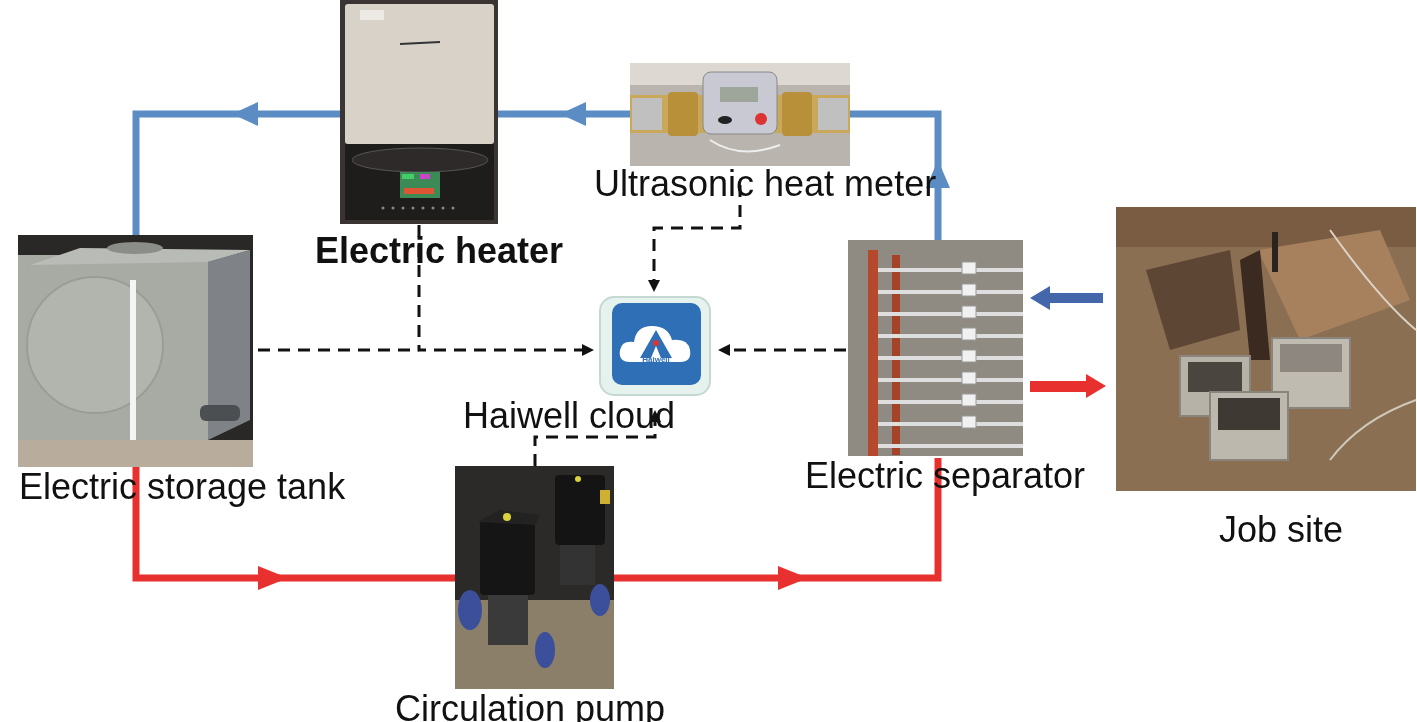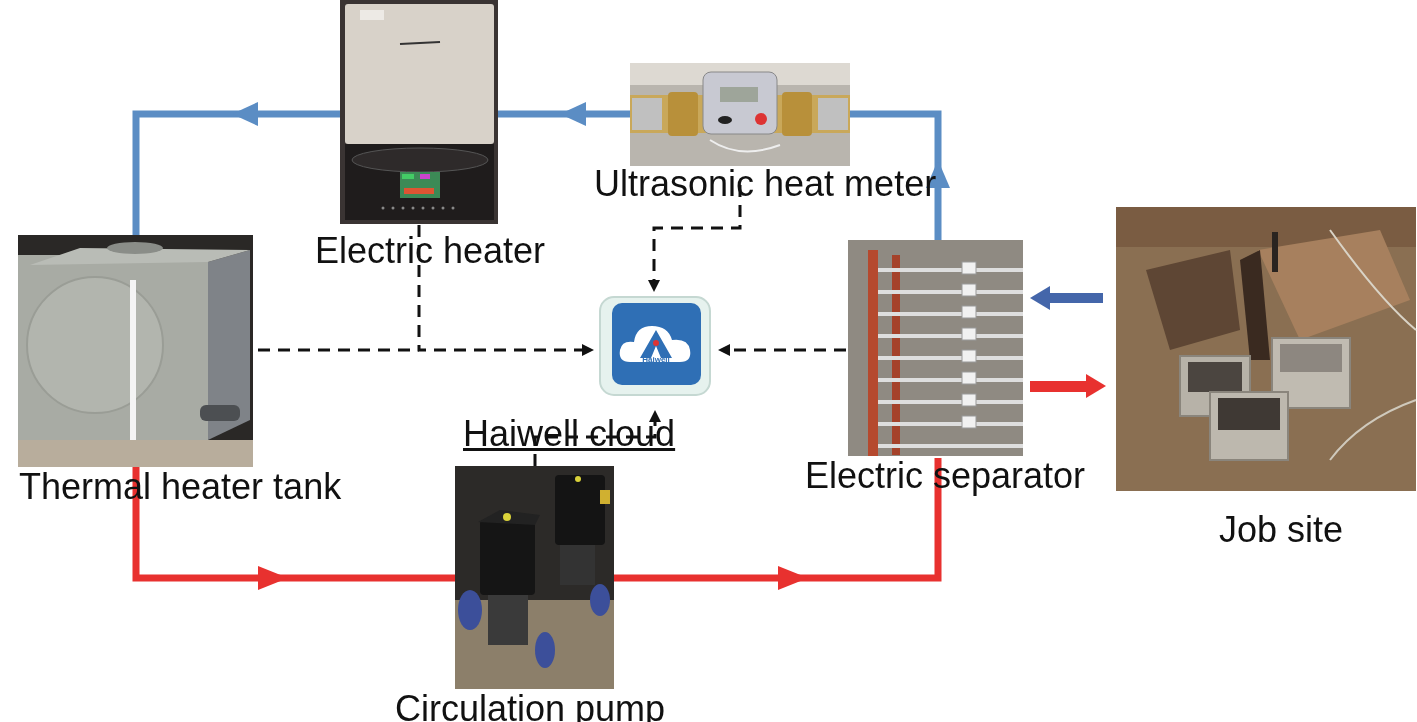--- a/index.html
+++ b/index.html
@@ -164,19 +164,19 @@
     <rect x="1272" y="338" width="78" height="70" fill="#c0bbb1" stroke="#8a857c" stroke-width="2"></rect>
     <rect x="1280" y="344" width="62" height="28" fill="#8d8780"></rect>
     <rect x="1210" y="392" width="78" height="68" fill="#bdb8ae" stroke="#8a857c" stroke-width="2"></rect>
     <rect x="1218" y="398" width="62" height="32" fill="#3f3934"></rect>
     <rect x="1272" y="232" width="6" height="40" fill="#2a2420"></rect>
     <path d="M1330 230 Q1380 300 1416 330" stroke="#d9d3c6" stroke-width="2" fill="none"></path>
     <path d="M1330 460 Q1360 420 1416 400" stroke="#cfc9bc" stroke-width="2" fill="none"></path>
   </g>
 </svg>
 
-<div class="label" style="left:315px; top:233px;">Electric heater</div>
+<div class="label" style="left:315px; top:233px;font-weight:bold;">Electric heater</div>
 <div class="label" style="left:594px; top:166px;">Ultrasonic heat meter</div>
-<div class="label" style="left:463px; top:416px;text-decoration:underline;">Haiwell cloud</div>
-<div class="label" style="left:19px; top:469px;">Thermal heater tank</div>
+<div class="label" style="left:463px; top:398px;">Haiwell cloud</div>
+<div class="label" style="left:19px; top:469px;">Electric storage tank</div>
 <div class="label" style="left:805px; top:458px;">Electric separator</div>
 <div class="label" style="left:395px; top:691px;">Circulation pump</div>
 <div class="label" style="left:1219px; top:512px;">Job site</div>
 
 </body></html>

